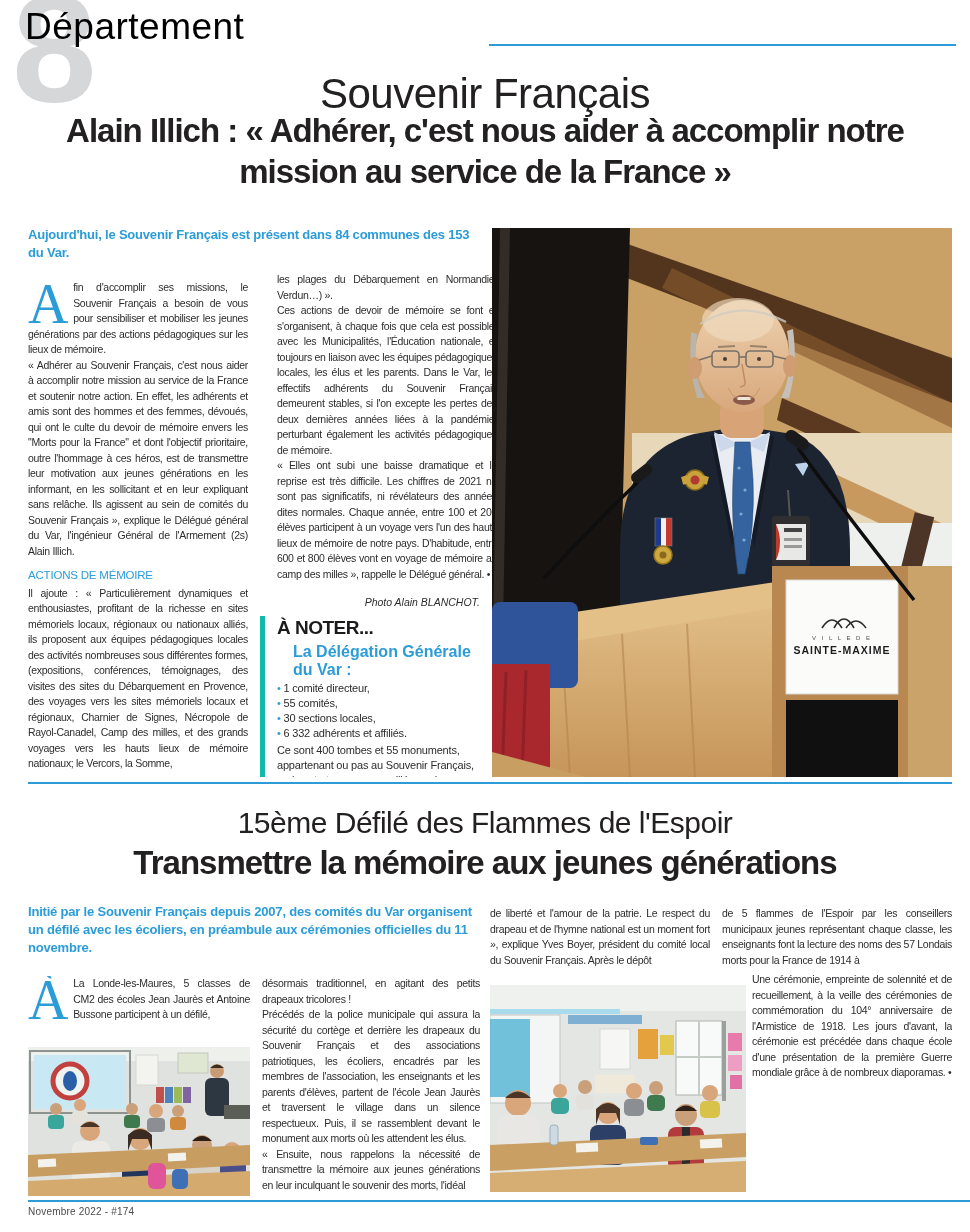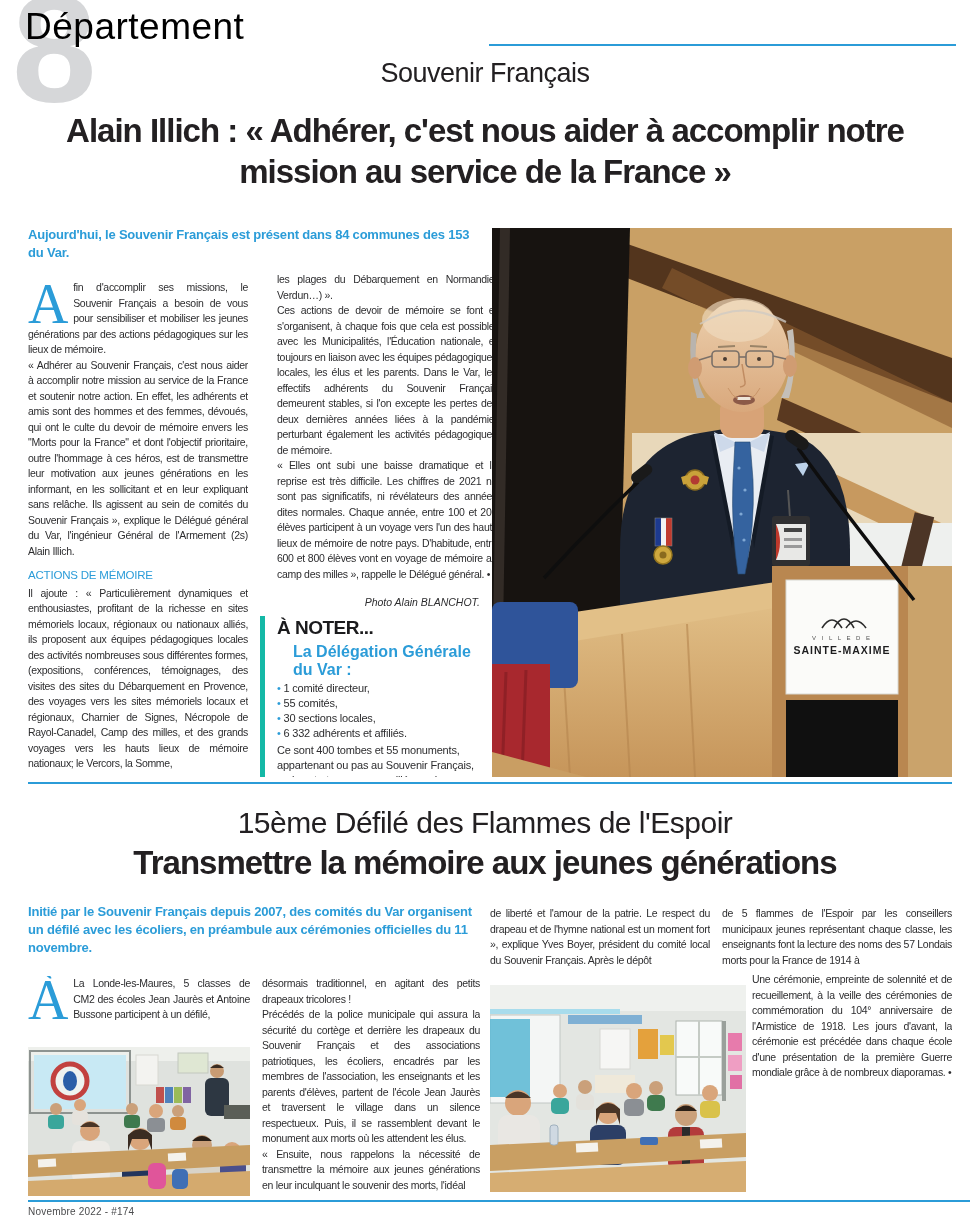--- a/index.html
+++ b/index.html
@@ -7,21 +7,21 @@
         font-family:"Liberation Sans",sans-serif;color:#2d2d2f;margin:0 auto;}
   
   .page-number{position:absolute;left:12px;top:-38px;font-size:152px;font-weight:700;
                color:#d6d7d9;z-index:0;letter-spacing:-4px;}
   .section-title{position:absolute;left:25px;top:6px;margin:0;font-size:37px;font-weight:300;
                  color:#000000;z-index:1;letter-spacing:.5px;}
   .top-rule{position:absolute;left:489px;top:44px;width:467px;height:2px;background:#2b9cd8;}
   
   .kicker{position:absolute;left:0;width:970px;text-align:center;font-weight:300;
           color:#232022;letter-spacing:-.5px;}
-  .kicker1{top:58px;font-size:27px;}
+  .kicker1{top:70px;font-size:42px;}
   .headline{position:absolute;left:15px;width:940px;text-align:center;font-weight:700;
             color:#232022;margin:0;letter-spacing:-1px;}
   .headline1{top:110px;font-size:33px;line-height:41px;}
   .kicker2{top:806px;font-size:30px;}
   .headline2{top:843px;font-size:33px;line-height:40px;}
   
   .intro{position:absolute;left:28px;width:452px;font-size:13px;line-height:18px;
          font-weight:700;color:#2b9cd8;letter-spacing:-.2px;margin:0;}
   .intro1{top:226px;}
   .intro2{top:903px;}

